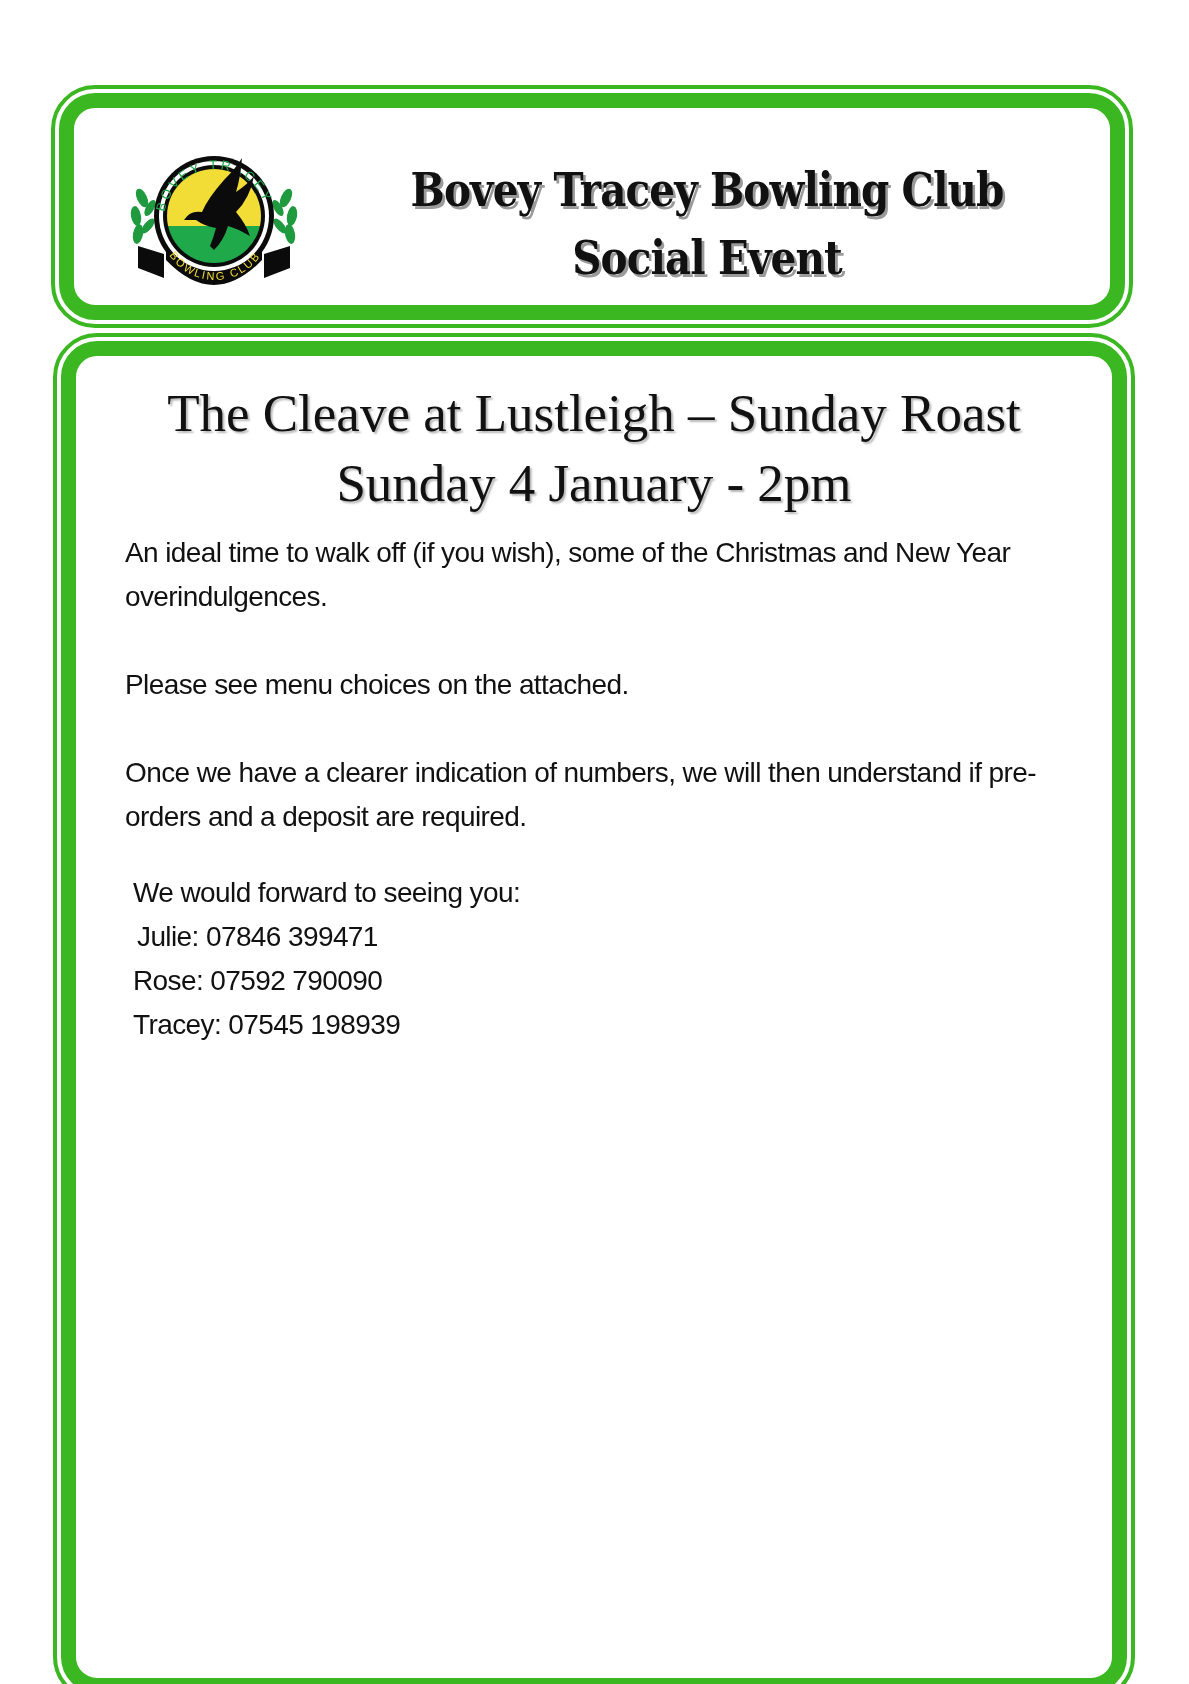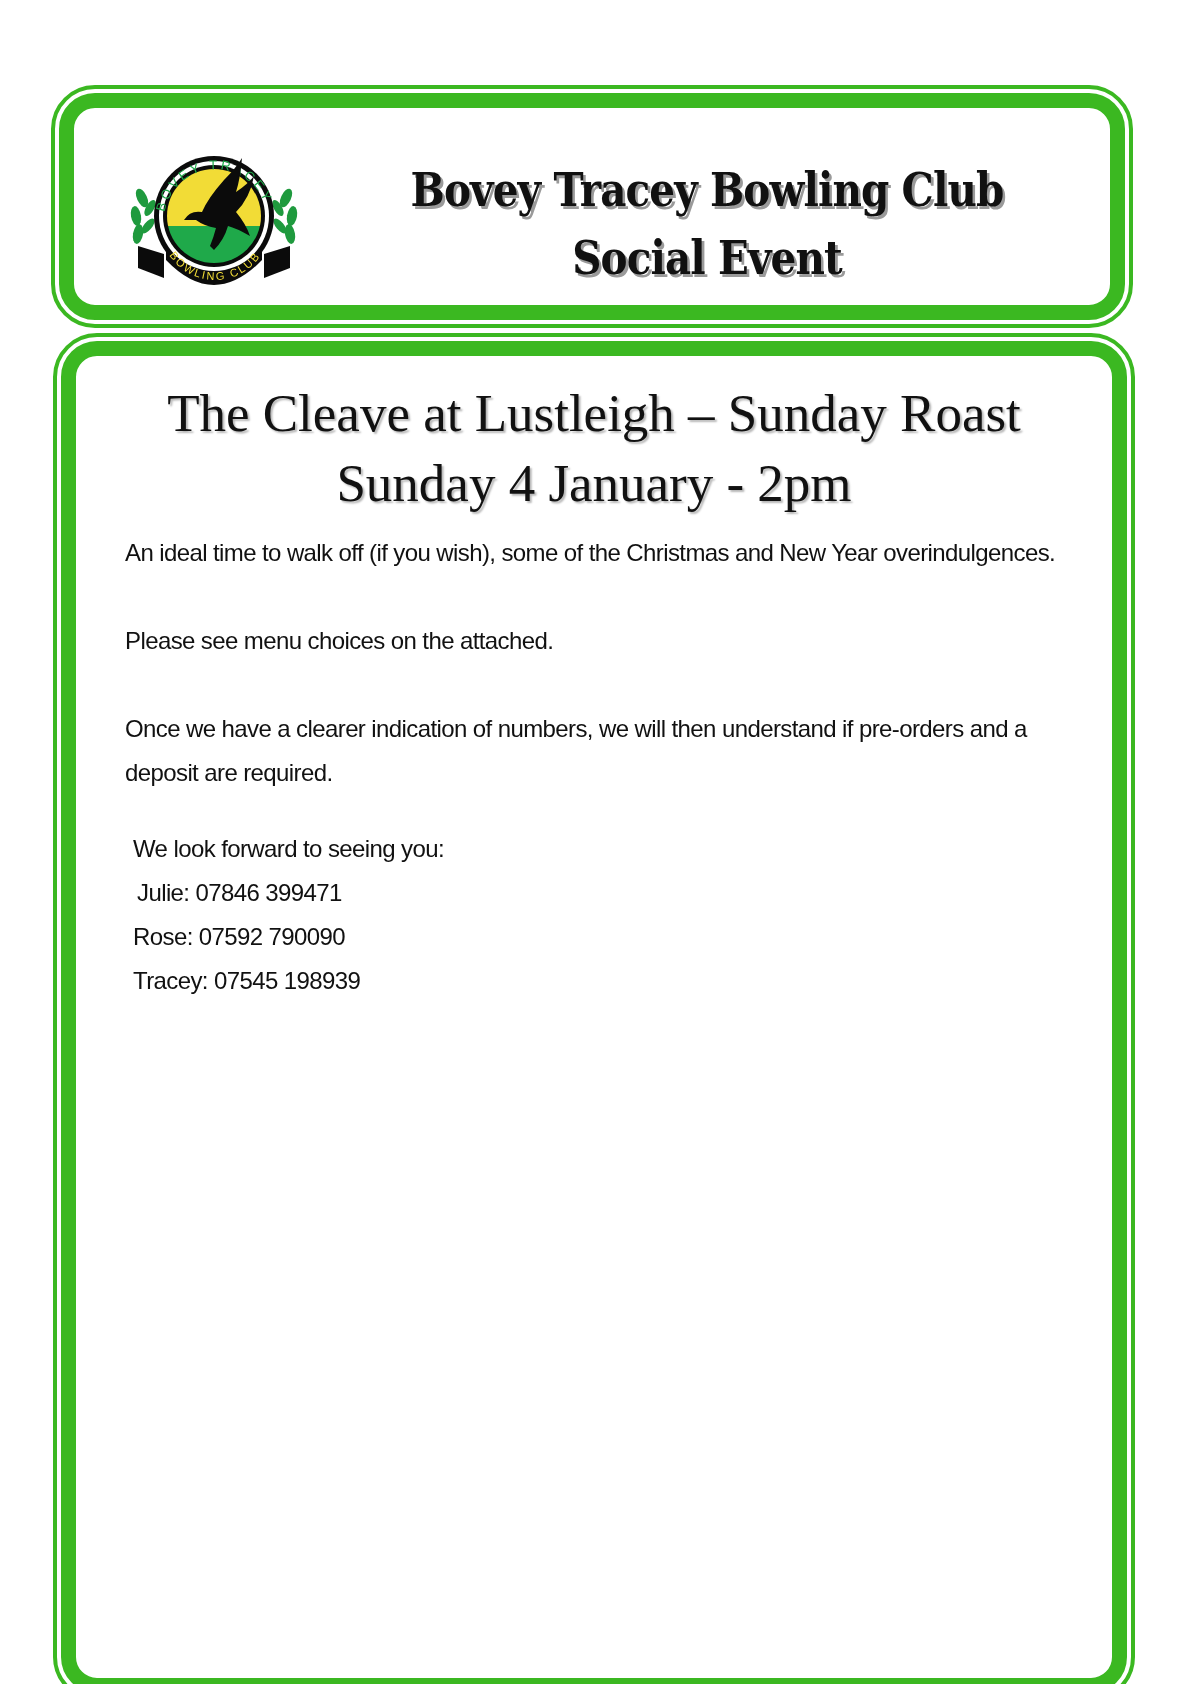--- a/index.html
+++ b/index.html
@@ -44,21 +44,21 @@
     font-family: "Liberation Serif", serif;
     font-size: 53px;
     line-height: 70px;
     color: #111;
     text-shadow: 2px 2px 2px #b8b8b8;
   }
 
   .body-text {
     position: absolute; left: 49px; right: 30px; top: 175px;
     font-family: "Liberation Sans", sans-serif;
-    font-size: 24px;
+    font-size: 28px;
     line-height: 44px;
     color: #111;
     letter-spacing: -0.6px;
   }
   .body-text p { margin: 0 0 44px 0; }
   .body-text b { font-weight: bold; }
 
   .contacts { margin-left: 8px; }
   .contacts div { line-height: 44px; }
 </style>
@@ -122,20 +122,20 @@
     <div class="event-heading">
       <div>The Cleave at Lustleigh – Sunday Roast</div>
       <div>Sunday 4 January - 2pm</div>
     </div>
 
     <div class="body-text">
       <p>An ideal time to walk off (if you wish), some of the Christmas and New Year overindulgences.</p>
       <p>Please see menu choices on the attached.</p>
       <p>Once we have a clearer indication of numbers, we will then understand if pre-orders and a deposit are required.</p>
       <div class="contacts" style="margin-top:-12px;">
-        <div>We look forward to seeing you:</div>
+        <div>We would forward to seeing you:</div>
         <div style="padding-left:4px;">Julie: 07846 399471</div>
         <div>Rose: 07592 790090</div>
         <div>Tracey: 07545 198939</div>
       </div>
     </div>
   </div>
 </div>
 
 </body></html>

